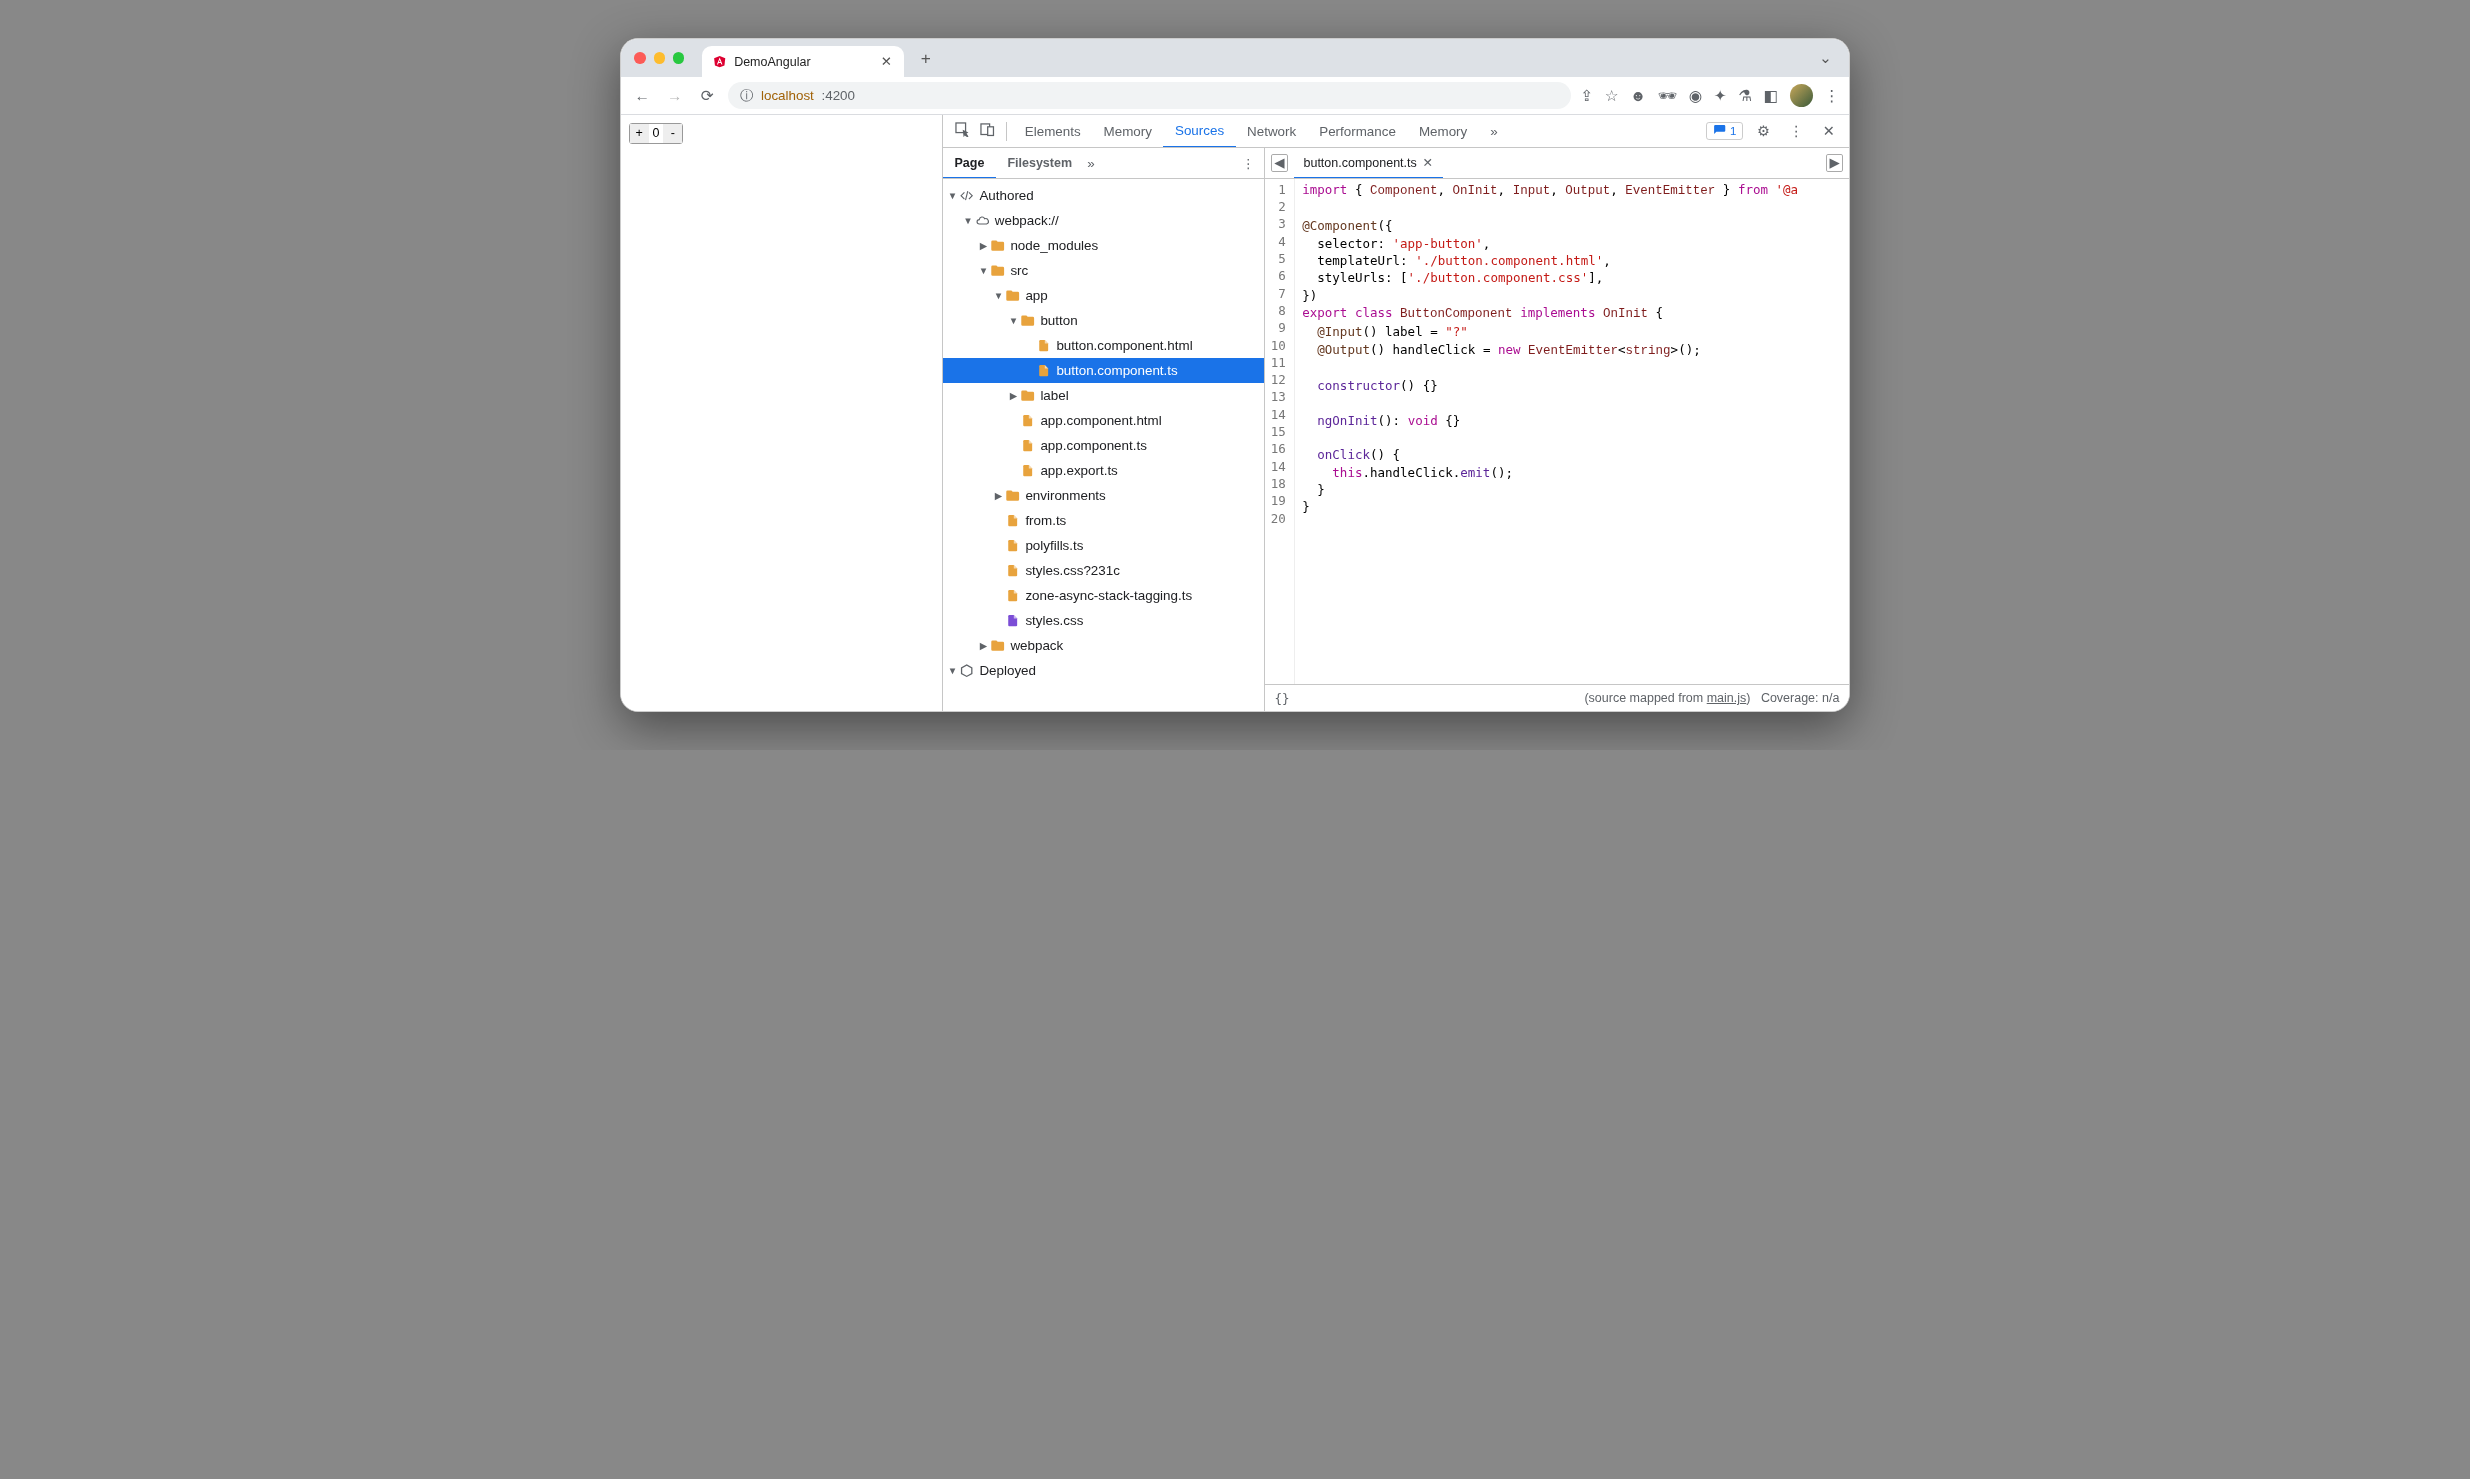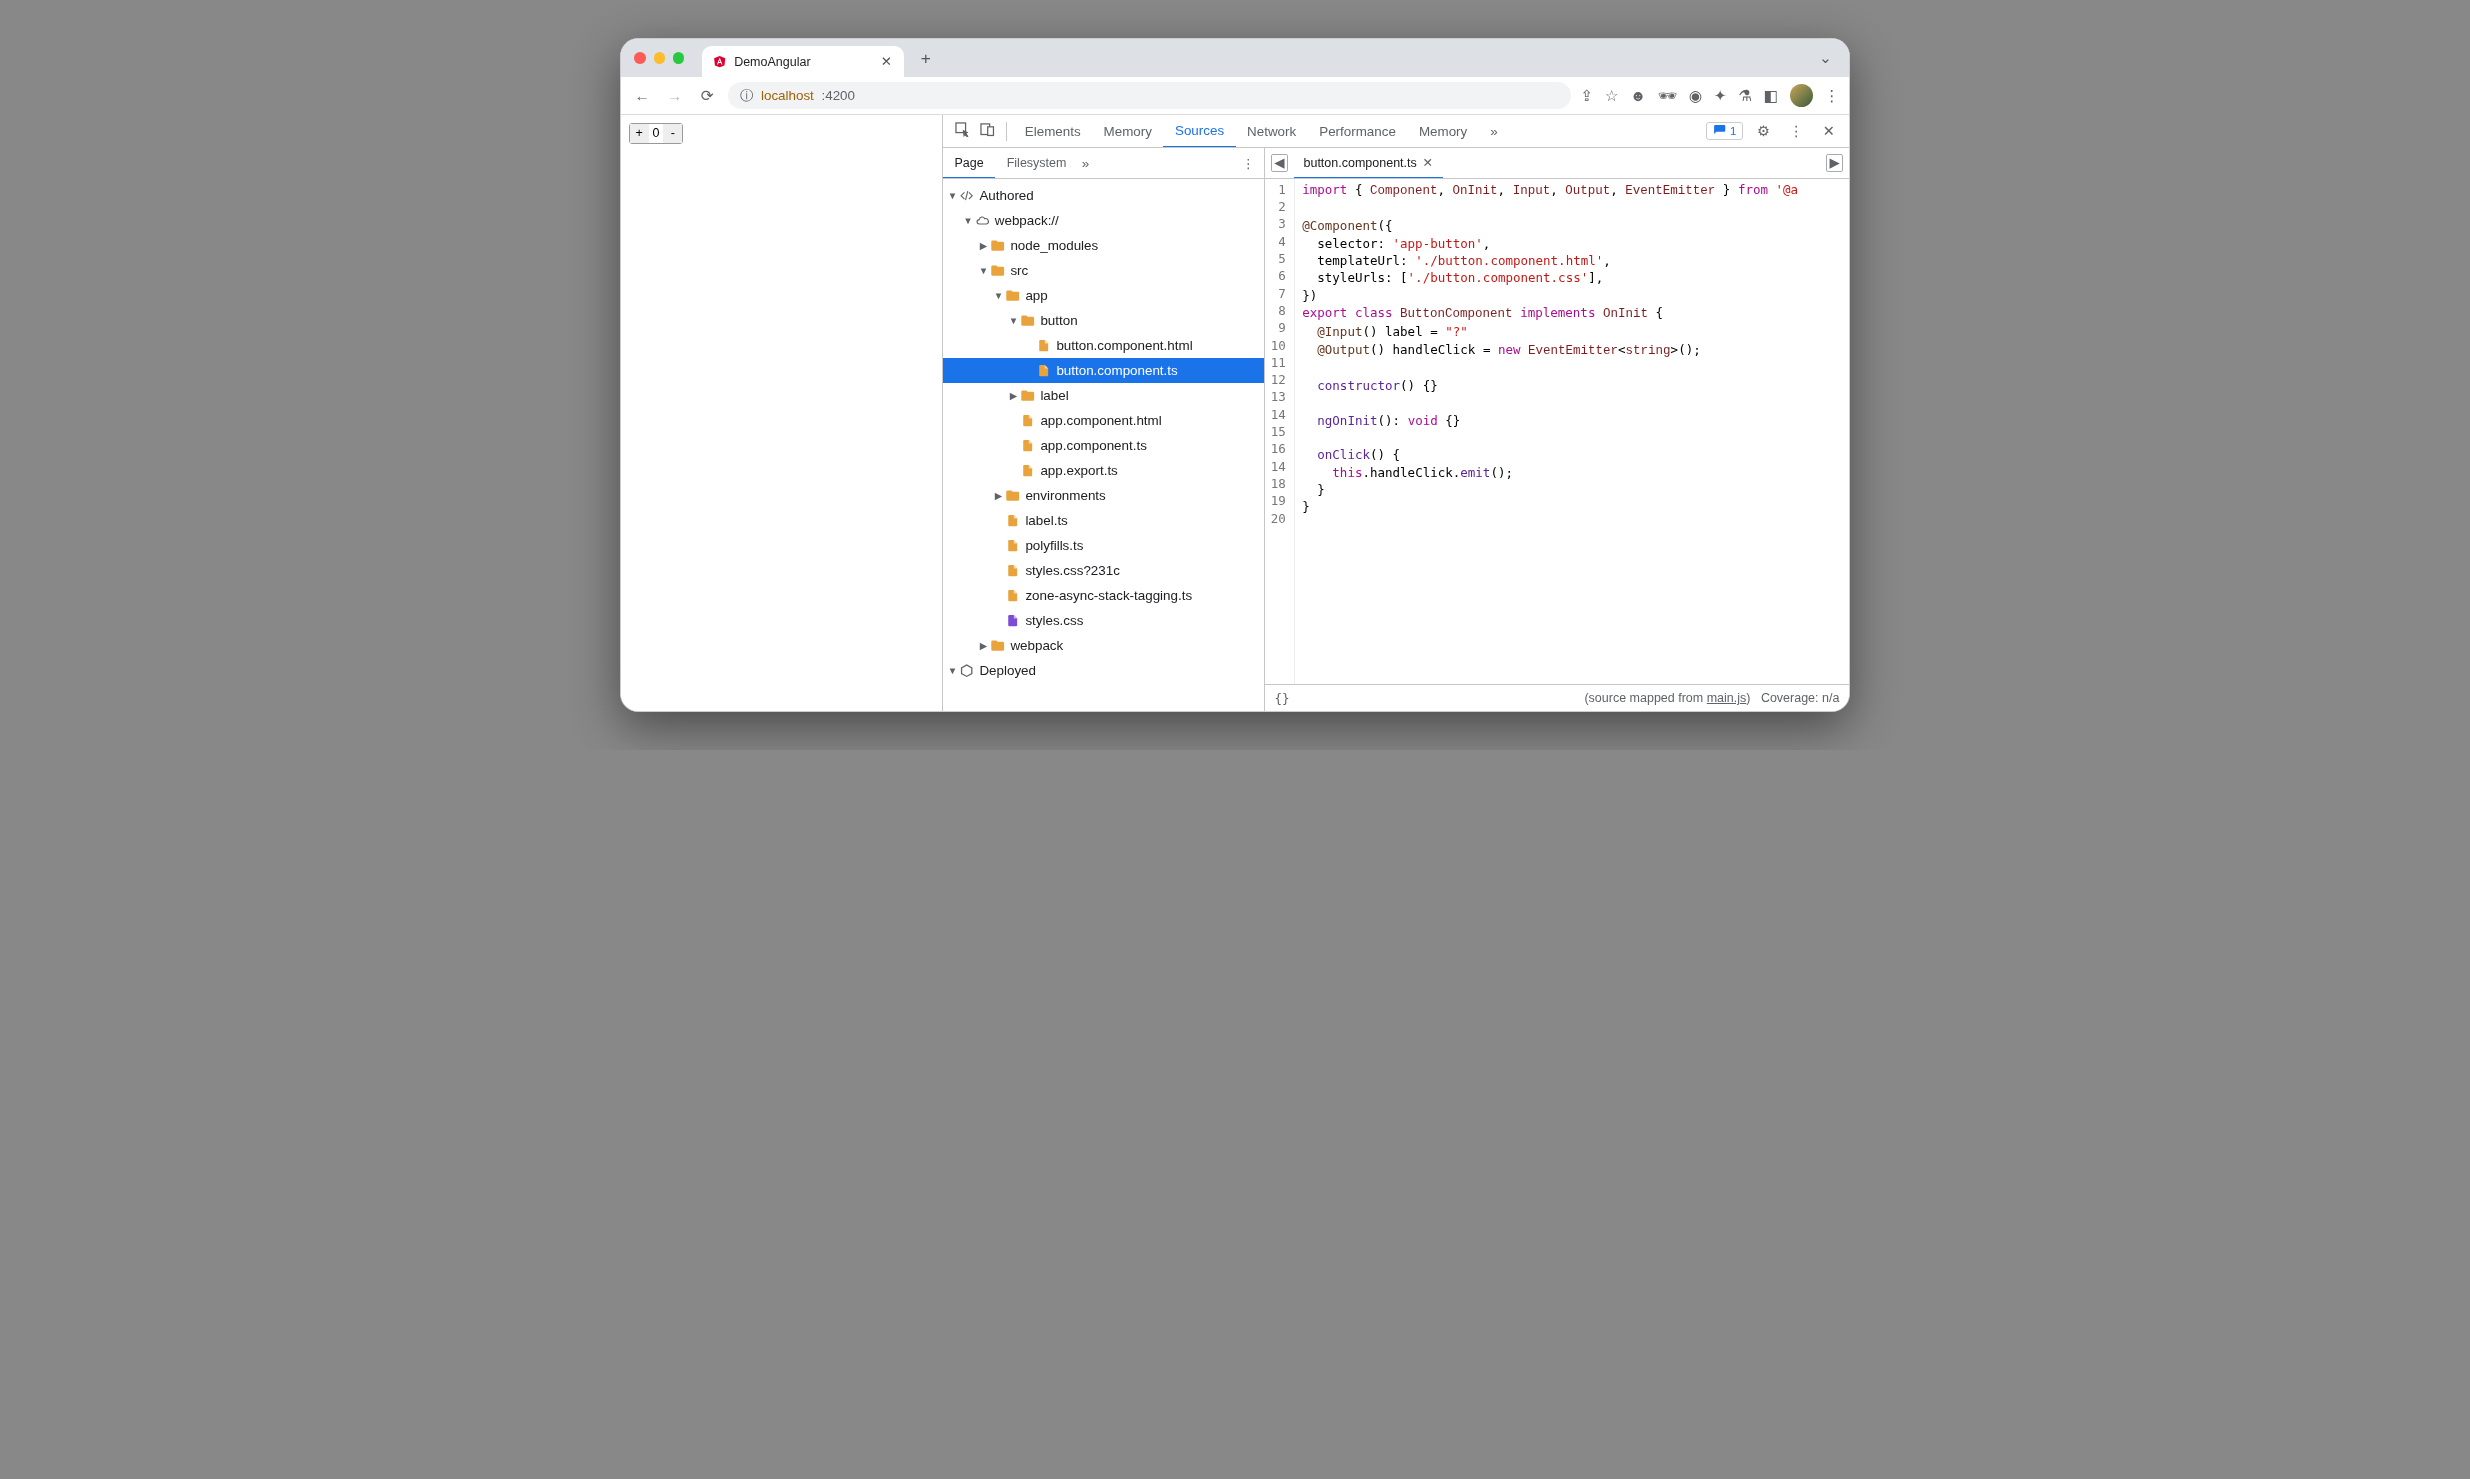--- a/index.html
+++ b/index.html
@@ -129,21 +129,21 @@
 
   .dt-body { flex: 1; display: flex; min-height: 0; }
   .dt-sidebar {
     width: 322px; border-right: 1px solid #c6c6c6;
     display: flex; flex-direction: column; min-height: 0;
   }
   .dt-side-tabs {
     display: flex; align-items: center; height: 31px;
     border-bottom: 1px solid #c6c6c6; font-size: 12.5px; color: #5f6368;
   }
-  .dt-side-tab { padding: 0 11.5px; height: 100%; display: flex; align-items: center; cursor: pointer; }
+  .dt-side-tab { padding: 0 11.5px; height: 100%; display: flex; align-items: center; cursor: pointer; font-weight: bold; }
   .dt-side-tab.active { color: #202124; border-bottom: 1.9px solid #1a73e8; }
   .dt-side-tabs .more { margin-left: 3.8px; font-size: 13.4px; }
   .dt-side-tabs .menu { margin-left: auto; padding: 0 9.6px; color: #5f6368; cursor:pointer; }
 
   .tree {
     flex: 1; overflow: auto; font-size: 13.4px; color: #202124; padding: 3.8px 0;
   }
   .tree-row {
     display: flex; align-items: center; height: 25px; padding-left: 3.8px;
     white-space: nowrap; cursor: pointer;
@@ -435,21 +435,21 @@
               </div>
               <div class="tree-row">
                 <span class="ind" style="width: 46px;"></span>
                 <span class="tw"></span>
                 <span class="fi">
                   <svg width="13.4" height="15.4" viewBox="0 0 24 24">
                     <path fill="#e8a33d" d="M14 2H6a2 2 0 00-2 2v16a2 2 0 002 2h12a2 2 0 002-2V8l-6-6z"></path>
                     <path fill="#fff" d="M14 2v6h6" opacity="0.6"></path>
                   </svg>
                 </span>
-                <span>label.ts</span>
+                <span>from.ts</span>
               </div>
               <div class="tree-row">
                 <span class="ind" style="width: 46px;"></span>
                 <span class="tw"></span>
                 <span class="fi">
                   <svg width="13.4" height="15.4" viewBox="0 0 24 24">
                     <path fill="#e8a33d" d="M14 2H6a2 2 0 00-2 2v16a2 2 0 002 2h12a2 2 0 002-2V8l-6-6z"></path>
                     <path fill="#fff" d="M14 2v6h6" opacity="0.6"></path>
                   </svg>
                 </span>

